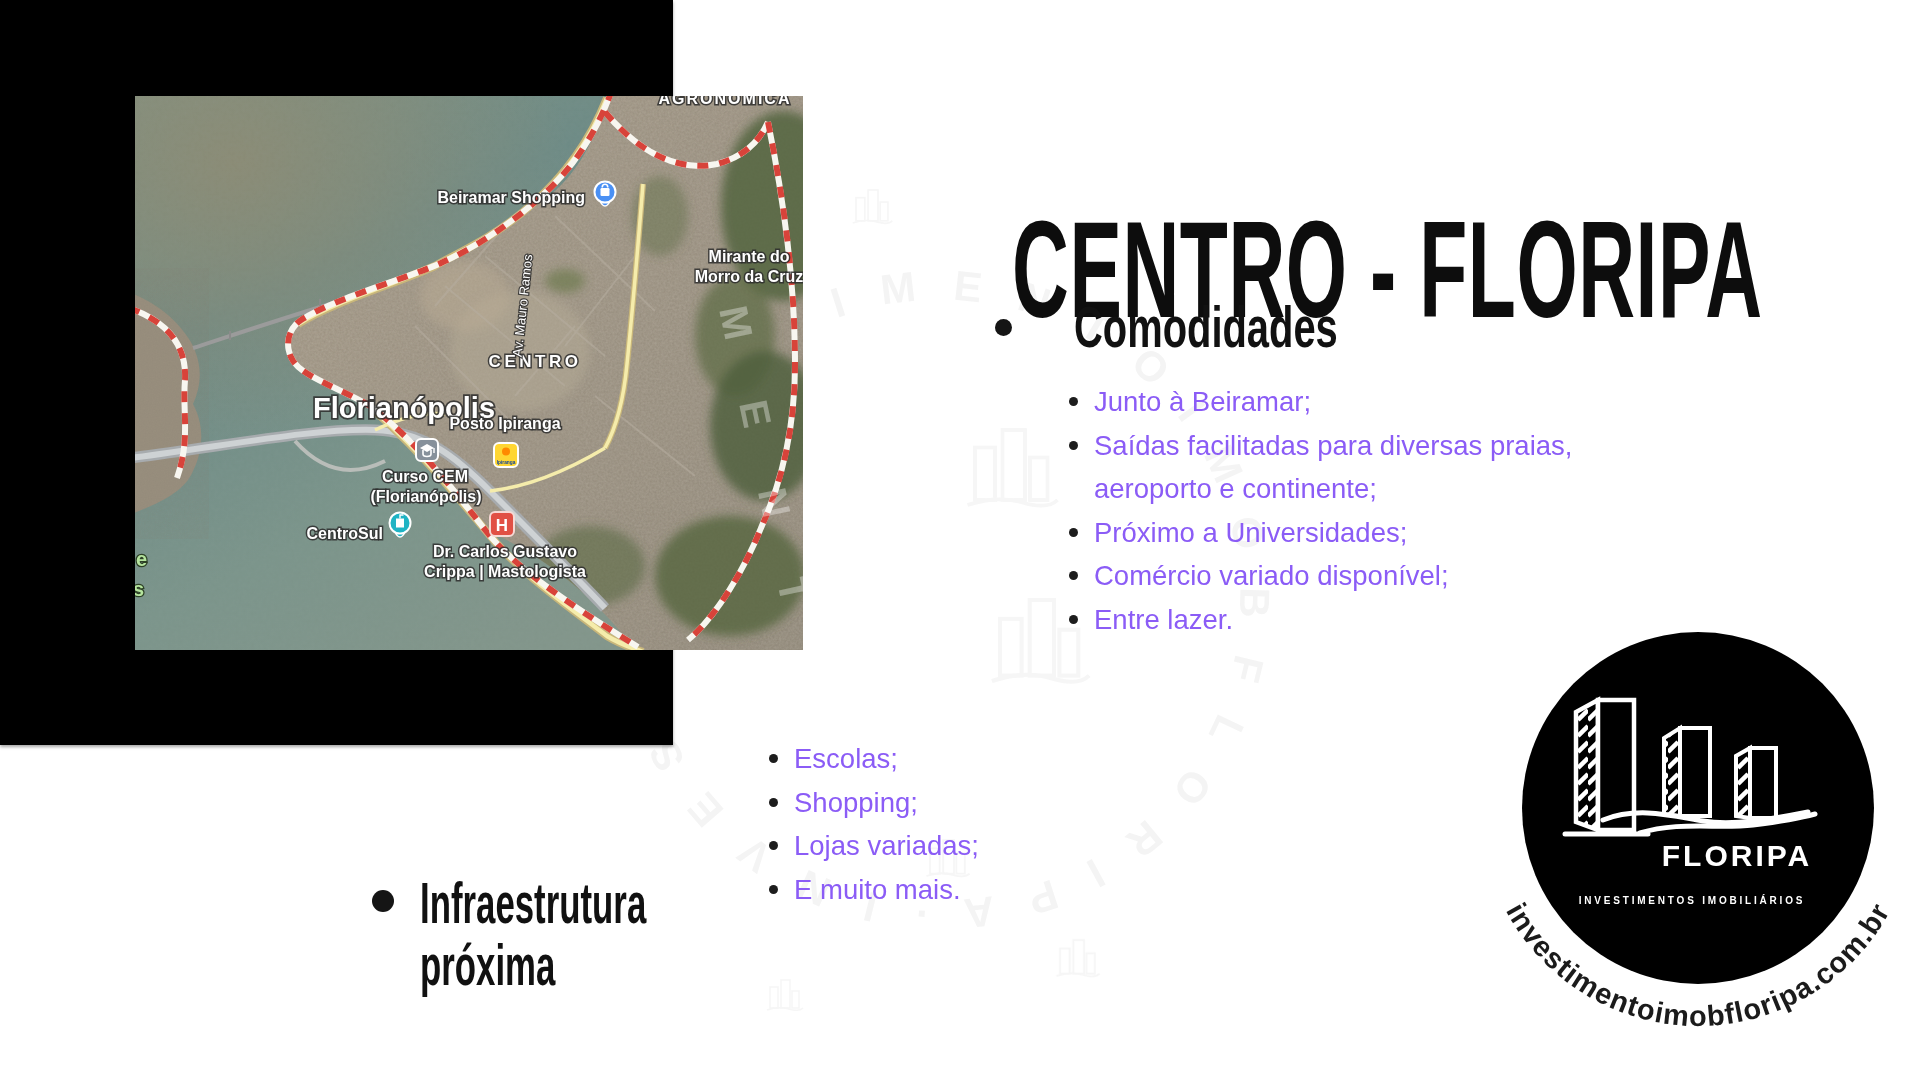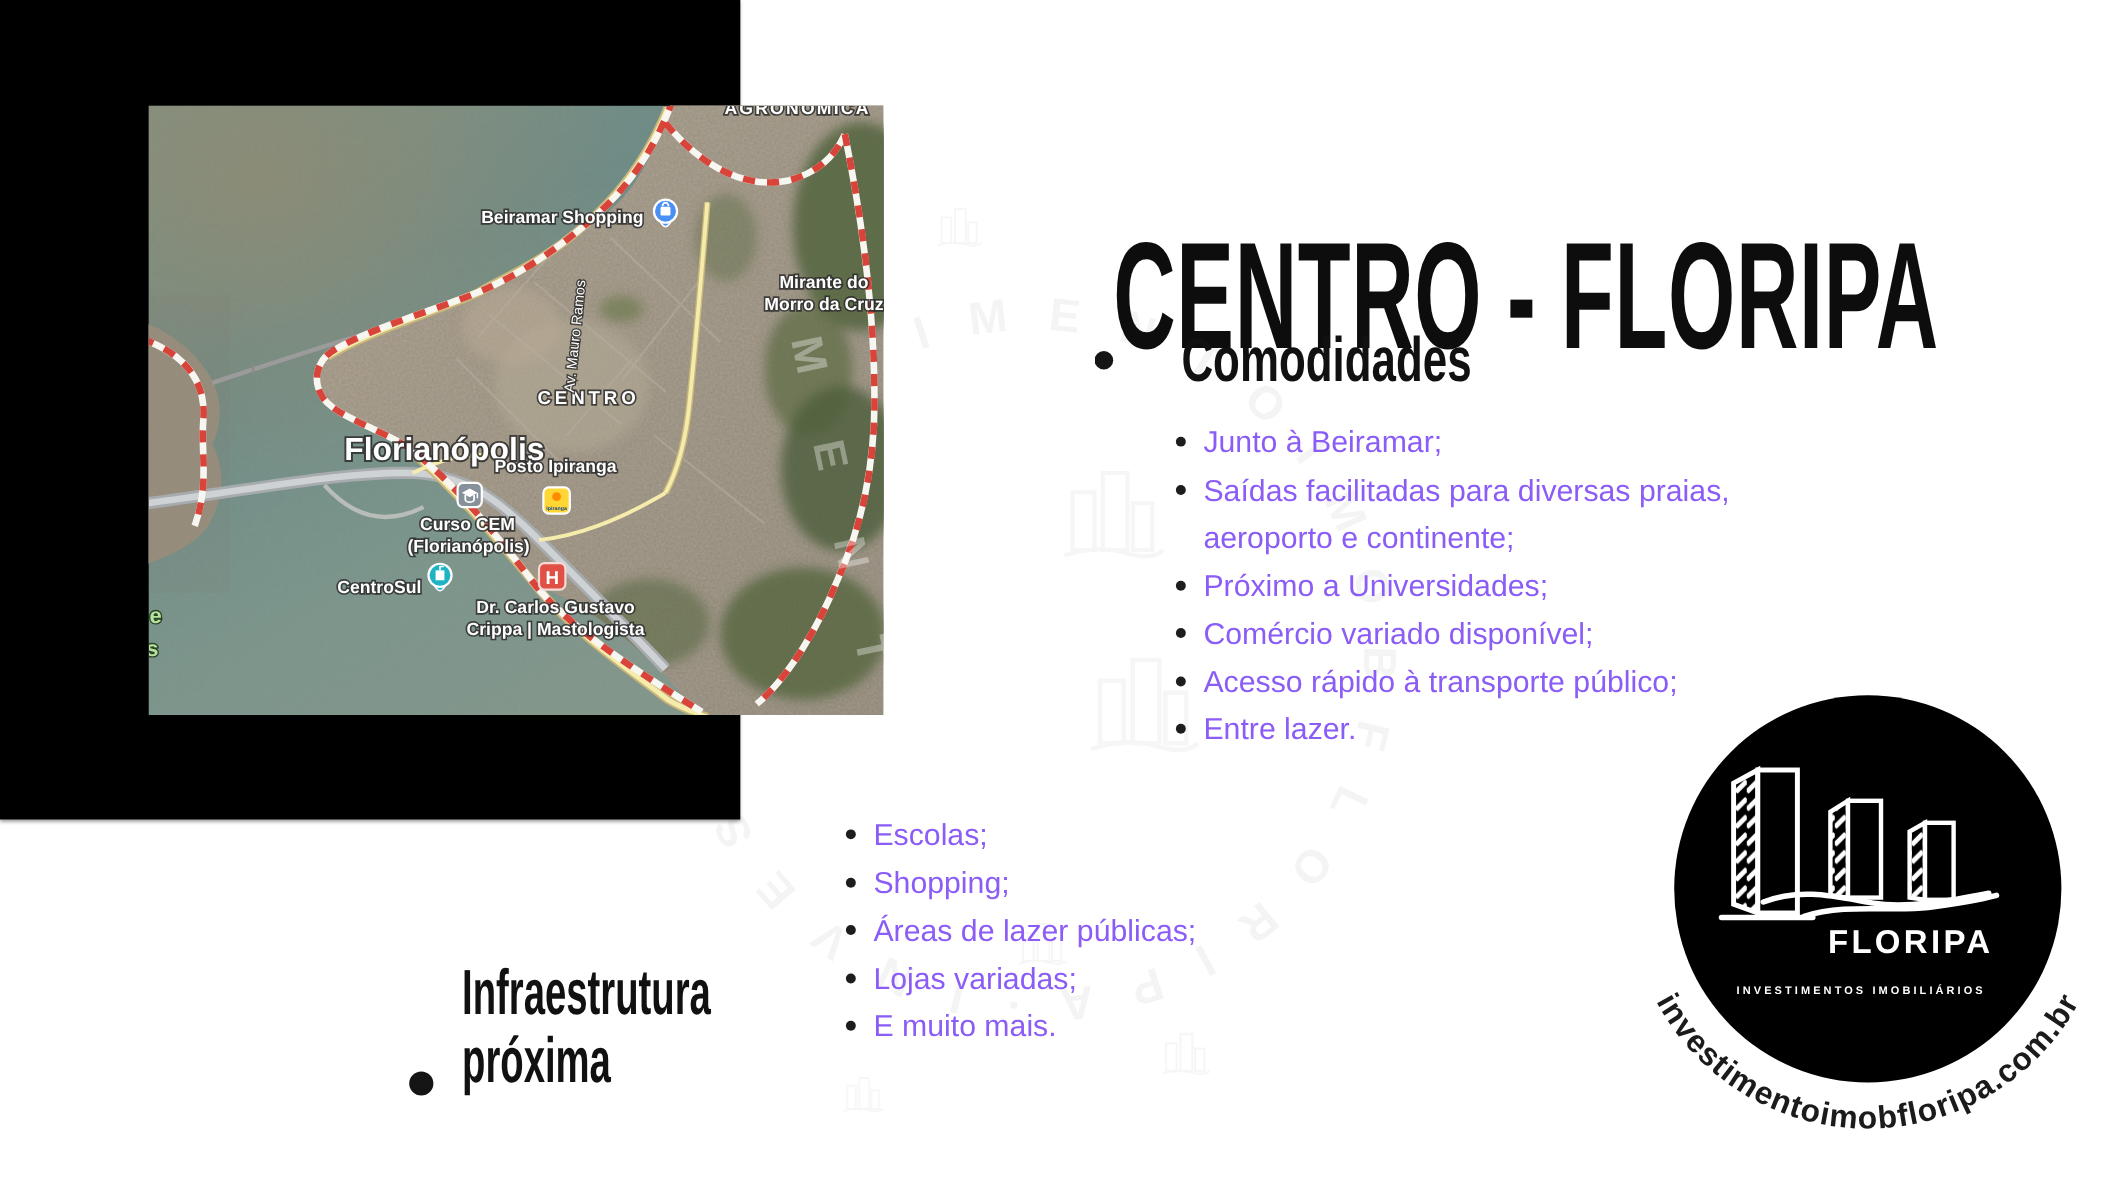--- a/index.html
+++ b/index.html
@@ -16,21 +16,21 @@
   .cond{display:inline-block;transform-origin:left top;white-space:nowrap;}
   .sx57{transform:scaleX(0.57);}
   .sx70{transform:scaleX(0.70);}
   .sx60{transform:scaleX(0.60);white-space:normal;}
 
   .sec-head{position:absolute;display:flex;align-items:flex-start;color:#111;}
   .sec-head .dot{border-radius:50%;background:#151515;flex:0 0 auto;}
   .comod-head{left:995px;top:298px;gap:36px;}
   .comod-head .dot{width:17px;height:17px;margin-top:21px;margin-right:26px;}
   .comod-head .h{font-size:57px;font-weight:700;line-height:1.05;}
-  .infra-head{left:372px;top:872px;align-items:flex-end;}
+  .infra-head{left:372px;top:872px;}
   .infra-head .dot{width:22px;height:22px;margin-top:18px;margin-right:26px;}
   .infra-head .h{font-size:58px;font-weight:700;line-height:1.07;width:460px;}
 
   ul.blist{position:absolute;margin:0;padding:0;list-style:none;font-size:27.5px;line-height:43.5px;color:#8b5cf6;}
   ul.blist li{position:relative;padding-left:34px;}
   ul.blist li::before{content:"";position:absolute;left:9px;top:17px;width:9px;height:9px;border-radius:50%;background:#1d1d1d;}
   .comod-list{left:1060px;top:380px;width:545px;}
   .infra-list{left:760px;top:737px;width:430px;}
 
   .logo-wrap{position:absolute;left:1468px;top:608px;width:460px;height:472px;}
@@ -231,32 +231,30 @@
 
   <div class="sec-head comod-head">
     <span class="dot"></span>
     <span class="h"><span class="cond sx70">Comodidades</span></span>
   </div>
   <ul class="blist comod-list">
     <li>Junto à Beiramar;</li>
     <li>Saídas facilitadas para diversas praias, aeroporto e continente;</li>
     <li>Próximo a Universidades;</li>
     <li>Comércio variado disponível;</li>
-    <li>Acesso rápido à transporte público;</li>
     <li>Entre lazer.</li>
   </ul>
 
   <div class="sec-head infra-head">
     <span class="dot"></span>
     <span class="h"><span class="cond sx60">Infraestrutura próxima</span></span>
   </div>
   <ul class="blist infra-list">
     <li>Escolas;</li>
     <li>Shopping;</li>
-    <li>Áreas de lazer públicas;</li>
     <li>Lojas variadas;</li>
     <li>E muito mais.</li>
   </ul>
 
   <div class="logo-wrap">
   <svg width="460" height="472" viewBox="0 0 460 472">
     <defs>
       <pattern id="hatch" width="10" height="16" patternUnits="userSpaceOnUse">
         <rect width="10" height="16" fill="#000"></rect>
         <path d="M 0,16 L 10,6 M 0,32 L 10,22 M 0,0 L 10,-10" stroke="#fff" stroke-width="4.5"></path>

